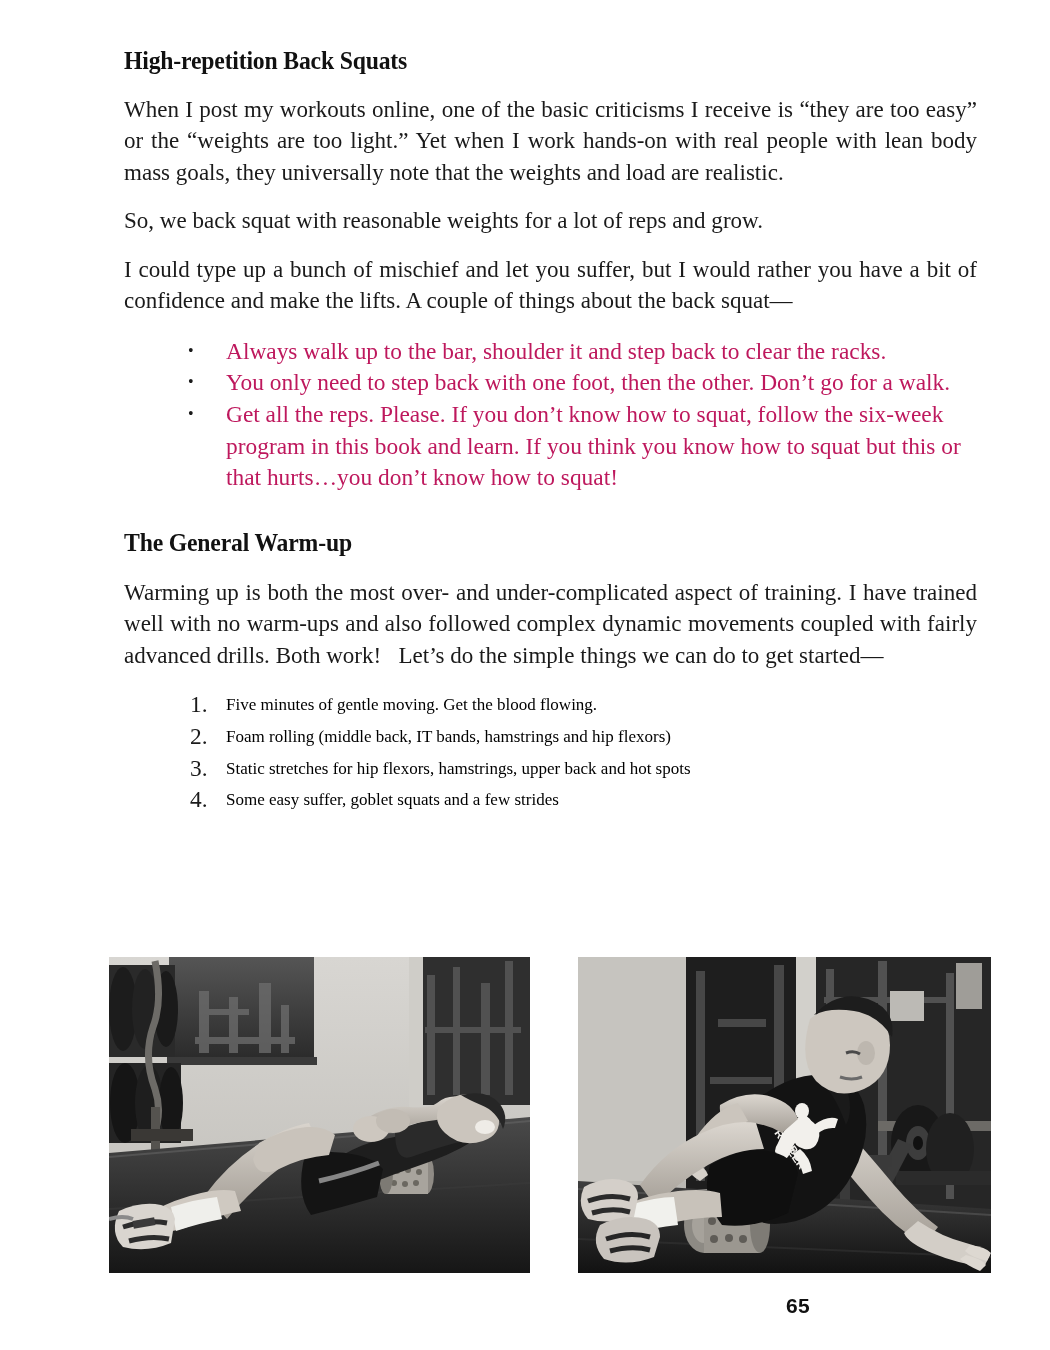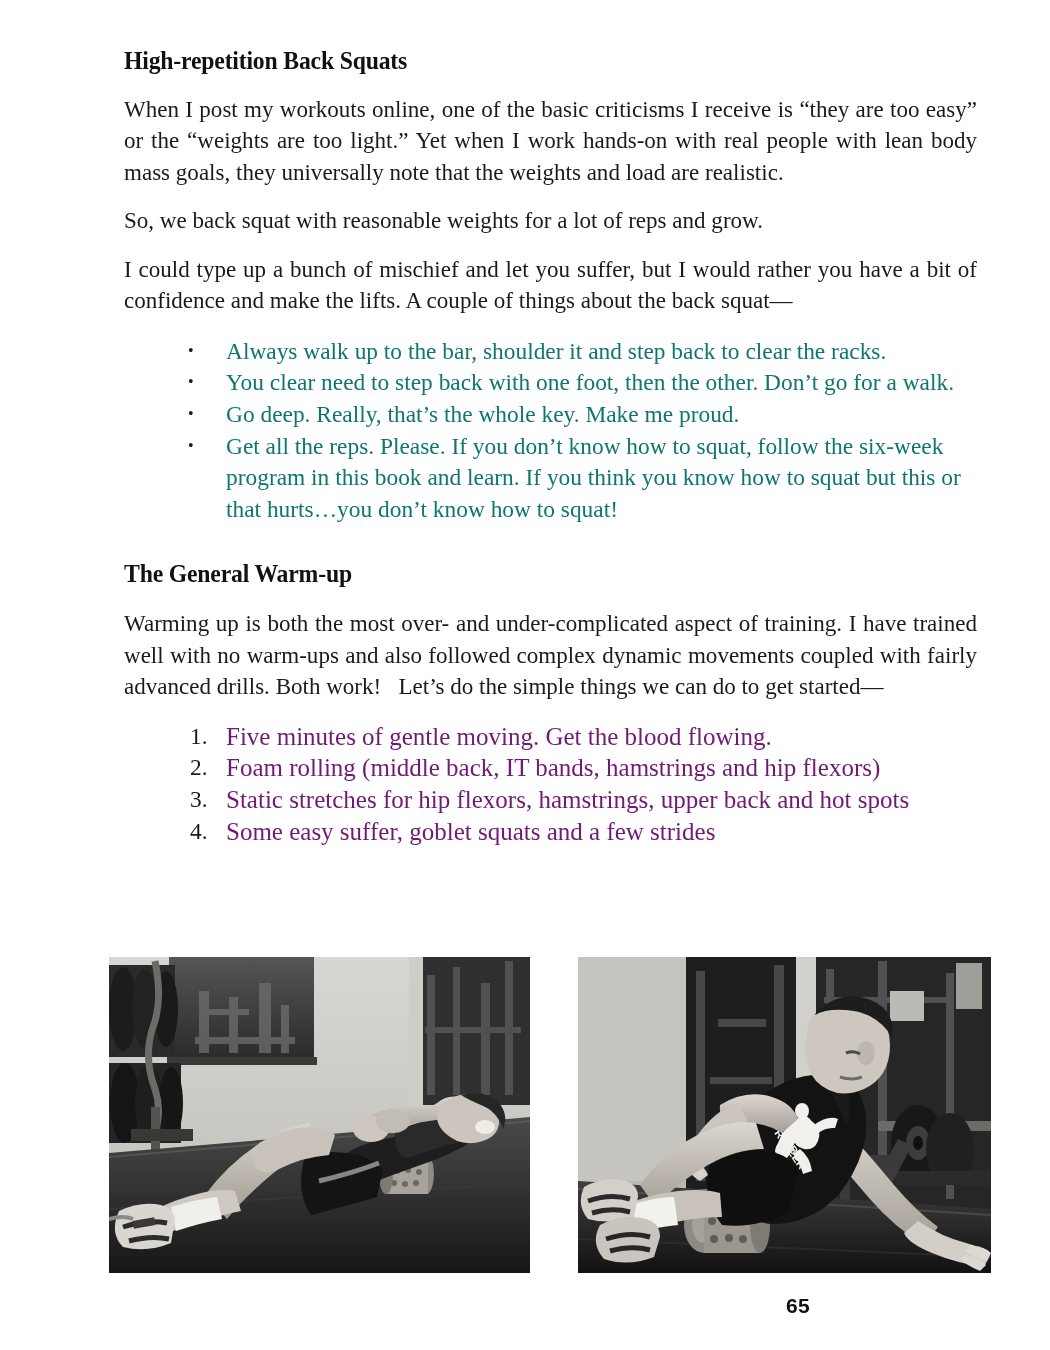--- a/index.html
+++ b/index.html
@@ -62,45 +62,45 @@
     list-style: none;
     margin: 19px 0 0 0;
     padding: 0 0 0 64px;
   }
   ul.bullet-list > li {
     position: relative;
     font-size: 23.4px;
     line-height: 31.6px;
     padding-left: 38px;
     margin: 0 0 0 0;
-    color: #0f766e;
+    color: #be185d;
   }
   ul.bullet-list > li::before {
     content: "\2022";
     position: absolute;
     left: 0;
     top: -1px;
     font-size: 16px;
     line-height: 31.6px;
     color: #1a1a1a;
   }
 
   
   ol.numbered-list {
     list-style: none;
     margin: 18px 0 0 0;
     padding: 0 0 0 66px;
     counter-reset: warmup;
   }
   ol.numbered-list > li {
     position: relative;
-    font-size: 25px;
+    font-size: 17px;
     line-height: 31.8px;
     padding-left: 36px;
-    color: #701a75;
+    color: #000000;
     counter-increment: warmup;
   }
   ol.numbered-list > li::before {
     content: counter(warmup) ".";
     position: absolute;
     left: 0;
     top: 0;
     font-size: 23.4px;
     line-height: 31.8px;
     color: #1a1a1a;
@@ -146,22 +146,21 @@
     <h2 class="section-heading">High-repetition Back Squats</h2>
 
     <p class="body-text">When I post my workouts online, one of the basic criticisms I receive is “they are too easy” or the “weights are too light.” Yet when I work hands-on with real people with lean body mass goals, they universally note that the weights and load are realistic.</p>
 
     <p class="body-text nojust">So, we back squat with reasonable weights for a lot of reps and grow.</p>
 
     <p class="body-text">I could type up a bunch of mischief and let you suffer, but I would rather you have a bit of confidence and make the lifts. A couple of things about the back squat—</p>
 
     <ul class="bullet-list">
       <li>Always walk up to the bar, shoulder it and step back to clear the racks.</li>
-      <li>You clear need to step back with one foot, then the other. Don’t go for a walk.</li>
-      <li>Go deep. Really, that’s the whole key. Make me proud.</li>
+      <li>You only need to step back with one foot, then the other. Don’t go for a walk.</li>
       <li>Get all the reps. Please. If you don’t know how to squat, follow the six-week program in this book and learn. If you think you know how to squat but this or that hurts…you don’t know how to squat!</li>
     </ul>
 
     <h2 class="section-heading second">The General Warm-up</h2>
 
     <p class="body-text">Warming up is both the most over- and under-complicated aspect of training. I have trained well with no warm-ups and also followed complex dynamic movements coupled with fairly advanced drills. Both work!  Let’s do the simple things we can do to get started—</p>
 
     <ol class="numbered-list">
       <li>Five minutes of gentle moving. Get the blood flowing.</li>
       <li>Foam rolling (middle back, IT bands, hamstrings and hip flexors)</li>

